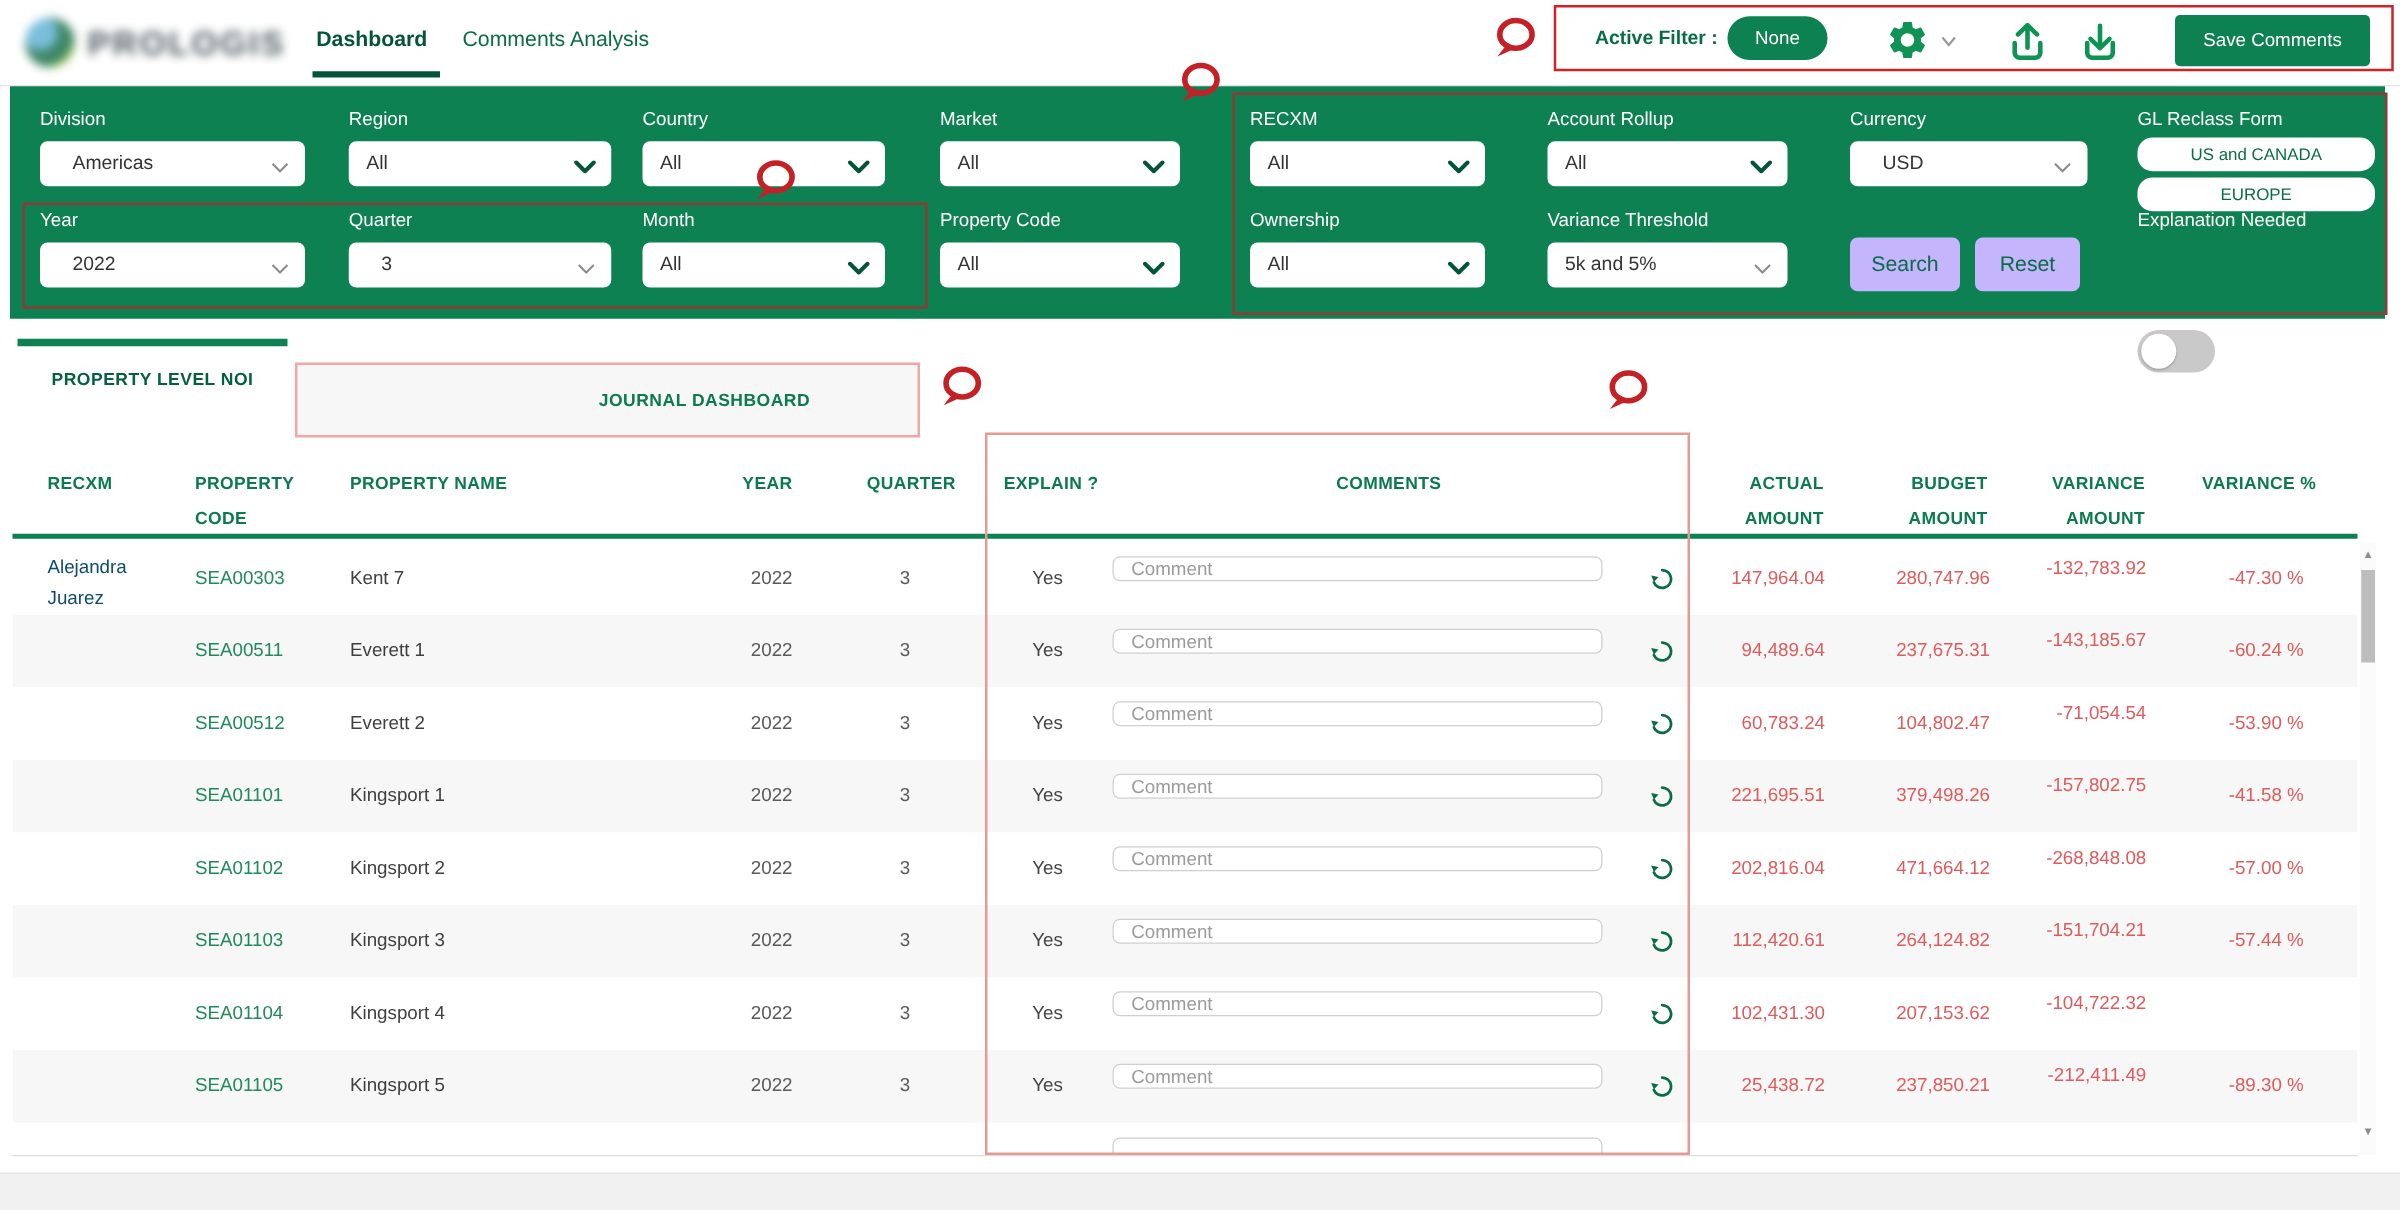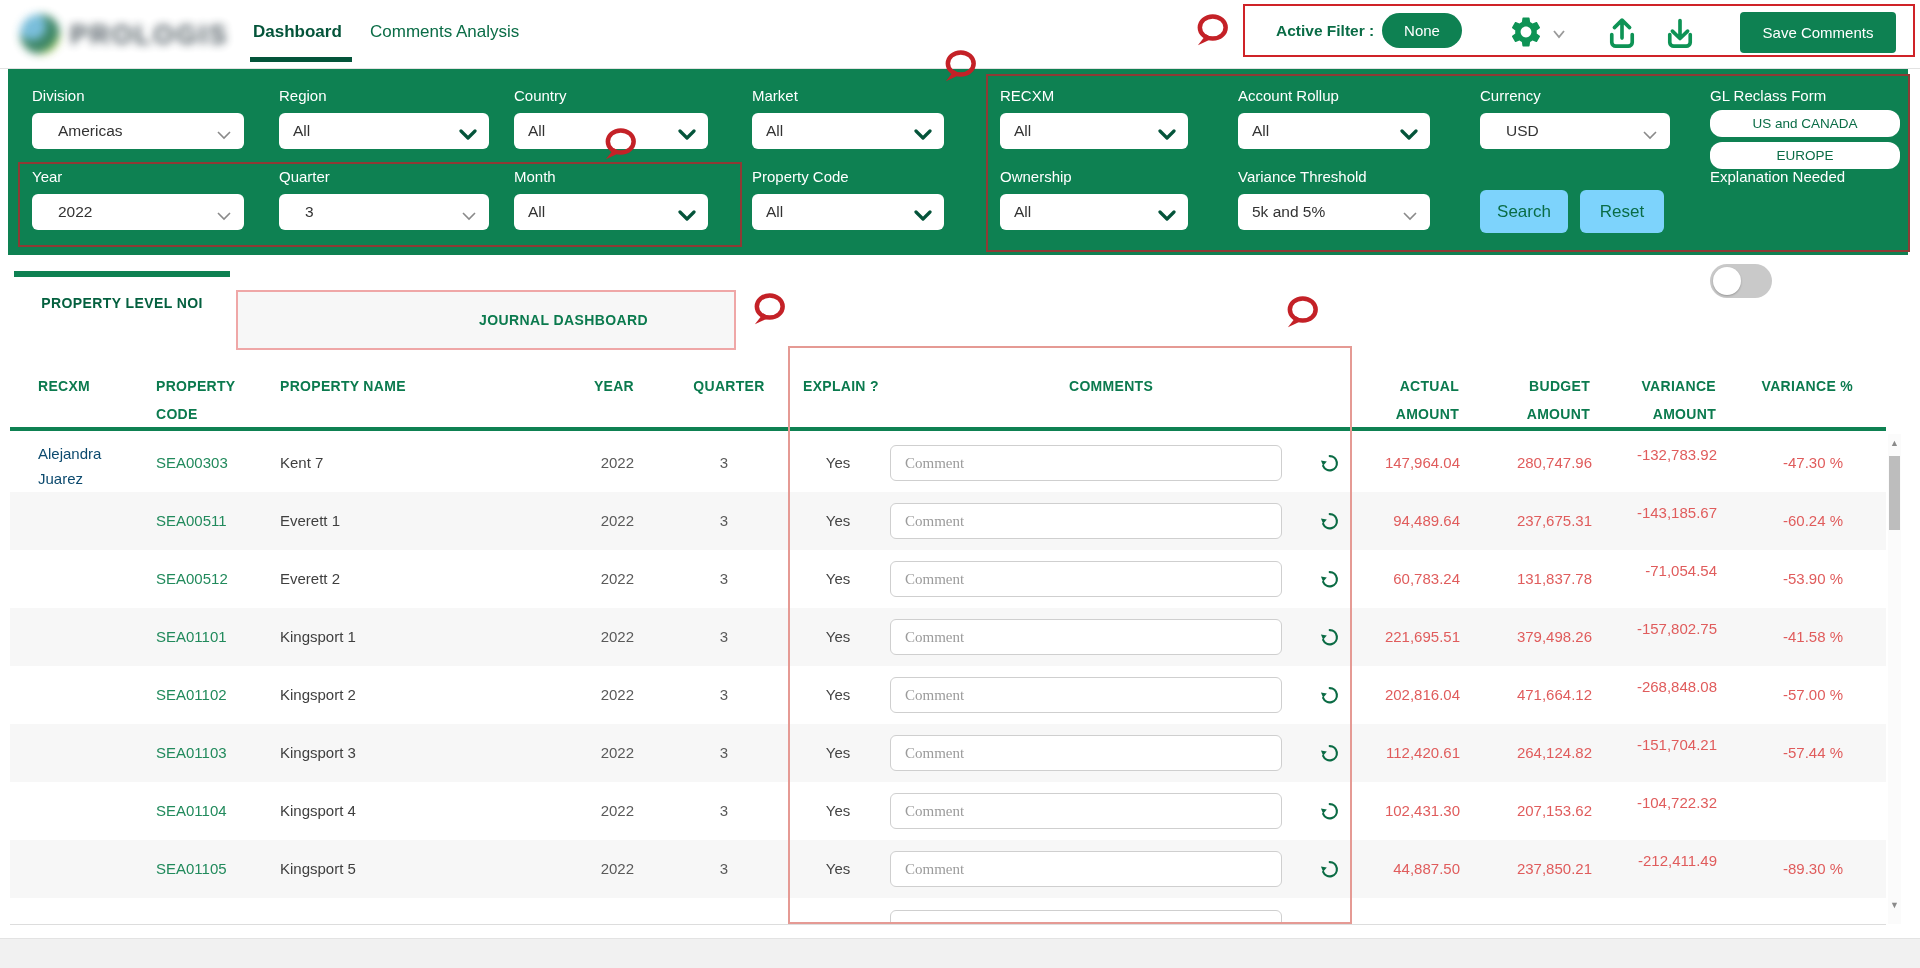--- a/index.html
+++ b/index.html
@@ -31,21 +31,21 @@
   
   .filterbar { position:absolute; left:8px; top:69px; width:1900px; height:186px; background:#0e8152; }
   .f-label { position:absolute; color:#fff; font-size:15px; }
   .f-select { position:absolute; height:36px; background:#fff; border-radius:6px; font-size:15.5px; color:#333;
     display:flex; align-items:center; cursor:pointer; }
   .f-select .val { padding-left:14px; }
   .f-select.pad-big .val { padding-left:26px; }
   .f-select .chev { position:absolute; right:12px; top:13px; }
   .gl-btn { position:absolute; width:190px; height:27px; background:#fff; border:none; border-radius:12px; color:#0a6c46;
     font-size:13.5px; font-family:inherit; cursor:pointer; }
-  .wbtn { position:absolute; background:#7dd3fc; border:none; border-radius:6px; color:#0a6c46; font-size:17px; font-family:inherit; cursor:pointer; }
+  .wbtn { position:absolute; background:#c4b5fd; border:none; border-radius:6px; color:#0a6c46; font-size:17px; font-family:inherit; cursor:pointer; }
   .toggle { position:absolute; left:1702px; top:195px; width:62px; height:34px; background:#c9c9c9; border-radius:17px; cursor:pointer; }
   .knob { position:absolute; left:3px; top:3px; width:28px; height:28px; background:#fff; border-radius:50%; box-shadow:0 1px 2px rgba(0,0,0,.25); }
 
   
   .tab-active-bar { position:absolute; left:14px; top:271px; width:216px; height:6px; background:#0e8152; }
   .tab-active-label { position:absolute; left:14px; top:295px; width:216px; text-align:center; font-size:14px; font-weight:bold;
     color:#04603f; letter-spacing:.4px; cursor:pointer; }
   .tab-box { position:absolute; left:236px; top:290px; width:500px; height:60px; background:#f7f7f7; border:2px solid #efa7a7; }
   .tab-inactive { position:absolute; top:0; height:56px; line-height:56px; font-size:14px; font-weight:bold; color:#0b7a4e;
     letter-spacing:.4px; cursor:pointer; }
@@ -59,22 +59,22 @@
   .tbody { position:absolute; left:10px; top:434px; width:1876px; height:491px; overflow:hidden; border-bottom:1px solid #ddd; }
   .t-row { position:relative; width:100%; height:58px; background:#fff; }
   .t-row:nth-child(even) { background:#f7f7f7; }
   .cell { position:absolute; font-size:15px; line-height:58px; white-space:nowrap; }
   .c-recxm { left:28px; top:7px; width:106px; line-height:25px; white-space:normal; color:#0c4a6e; }
   .c-code  { left:146px; color:#218a5c; }
   .c-name  { left:270px; color:#3f3f3f; }
   .c-year  { left:524px; width:100px; text-align:right; color:#5a5a5a; }
   .c-qtr   { left:664px; width:100px; text-align:center; color:#5a5a5a; }
   .c-expl  { left:793px; width:70px; text-align:center; color:#444; }
-  .c-input { position:absolute; left:880px; top:11px; width:392px; height:36px; border:1px solid #cfcfcf; border-radius:6px;
-    font-size:15px; font-family:Liberation Serif, serif; color:#444; padding:0 14px; outline:none; background:#fff; }
+  .c-input { position:absolute; left:880px; top:11px; width:392px; height:20px; border:1px solid #cfcfcf; border-radius:6px;
+    font-size:15px; font-family:Liberation Sans, sans-serif; color:#444; padding:0 14px; outline:none; background:#fff; }
   .c-input::placeholder { color:#9b9b9b; }
   .c-hist { position:absolute; left:1308px; top:18px; width:22px; height:22px; cursor:pointer; }
   .c-actual { left:1300px; width:150px; text-align:right; color:#e05c5c; }
   .c-budget { left:1432px; width:150px; text-align:right; color:#e05c5c; }
   .c-var    { left:1557px; width:150px; text-align:right; color:#e05c5c; transform:translateY(-8px); }
   .c-pct    { left:1683px; width:150px; text-align:right; color:#e05c5c; }
   .partial-input { position:absolute; left:880px; top:476px; width:392px; height:36px; border:1px solid #cfcfcf; border-radius:6px; background:#fff; }
 
   
   .sb-track { position:absolute; left:1888px; top:434px; width:13px; height:490px; background:#fbfbfb; }
@@ -324,21 +324,21 @@
         <div class="cell c-qtr">3</div>
         <div class="cell c-expl">Yes</div>
         <input class="c-input" placeholder="Comment" style="">
         <div class="c-hist">
           <svg width="22" height="22" viewBox="0 0 24 24">
               <path d="M12.8 4.4a7.8 7.8 0 1 1-7.2 10.8" fill="none" stroke="#0a6b44" stroke-width="2.4" stroke-linecap="round"></path>
               <path d="M3.2 9.2 5.6 14.9 9.6 10.4 Z" fill="#0a6b44"></path>
             </svg>
         </div>
         <div class="cell c-actual">60,783.24</div>
-        <div class="cell c-budget">131,837.78</div>
+        <div class="cell c-budget">104,802.47</div>
         <div class="cell c-var">-71,054.54</div>
         <div class="cell c-pct">-53.90 %</div>
       </div>
 
       <div class="t-row">
         <div class="cell c-recxm"></div>
         <div class="cell c-code">SEA01101</div>
         <div class="cell c-name">Kingsport 1</div>
         <div class="cell c-year">2022</div>
         <div class="cell c-qtr">3</div>
@@ -422,21 +422,21 @@
         <div class="cell c-year">2022</div>
         <div class="cell c-qtr">3</div>
         <div class="cell c-expl">Yes</div>
         <input class="c-input" placeholder="Comment" style="">
         <div class="c-hist">
           <svg width="22" height="22" viewBox="0 0 24 24">
               <path d="M12.8 4.4a7.8 7.8 0 1 1-7.2 10.8" fill="none" stroke="#0a6b44" stroke-width="2.4" stroke-linecap="round"></path>
               <path d="M3.2 9.2 5.6 14.9 9.6 10.4 Z" fill="#0a6b44"></path>
             </svg>
         </div>
-        <div class="cell c-actual">44,887.50</div>
+        <div class="cell c-actual">25,438.72</div>
         <div class="cell c-budget">237,850.21</div>
         <div class="cell c-var">-212,411.49</div>
         <div class="cell c-pct">-89.30 %</div>
       </div>
     </div>
     <div class="partial-input"></div>
   </div>
 
   <div class="sb-track"></div>
   <div class="sb-arrow" style="top:438px">▲</div>

